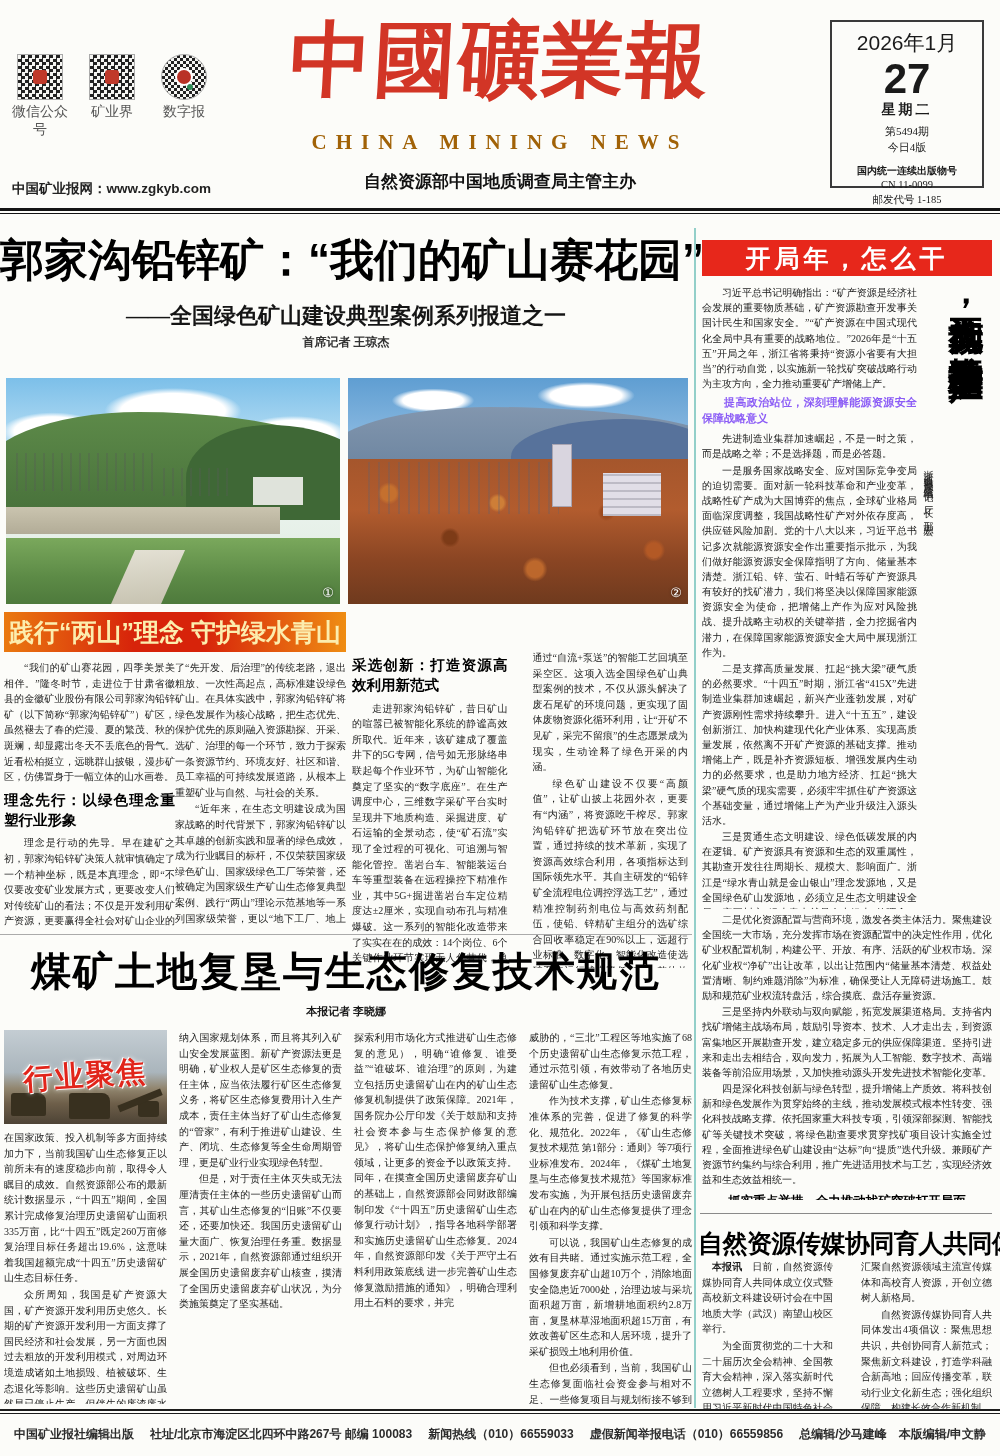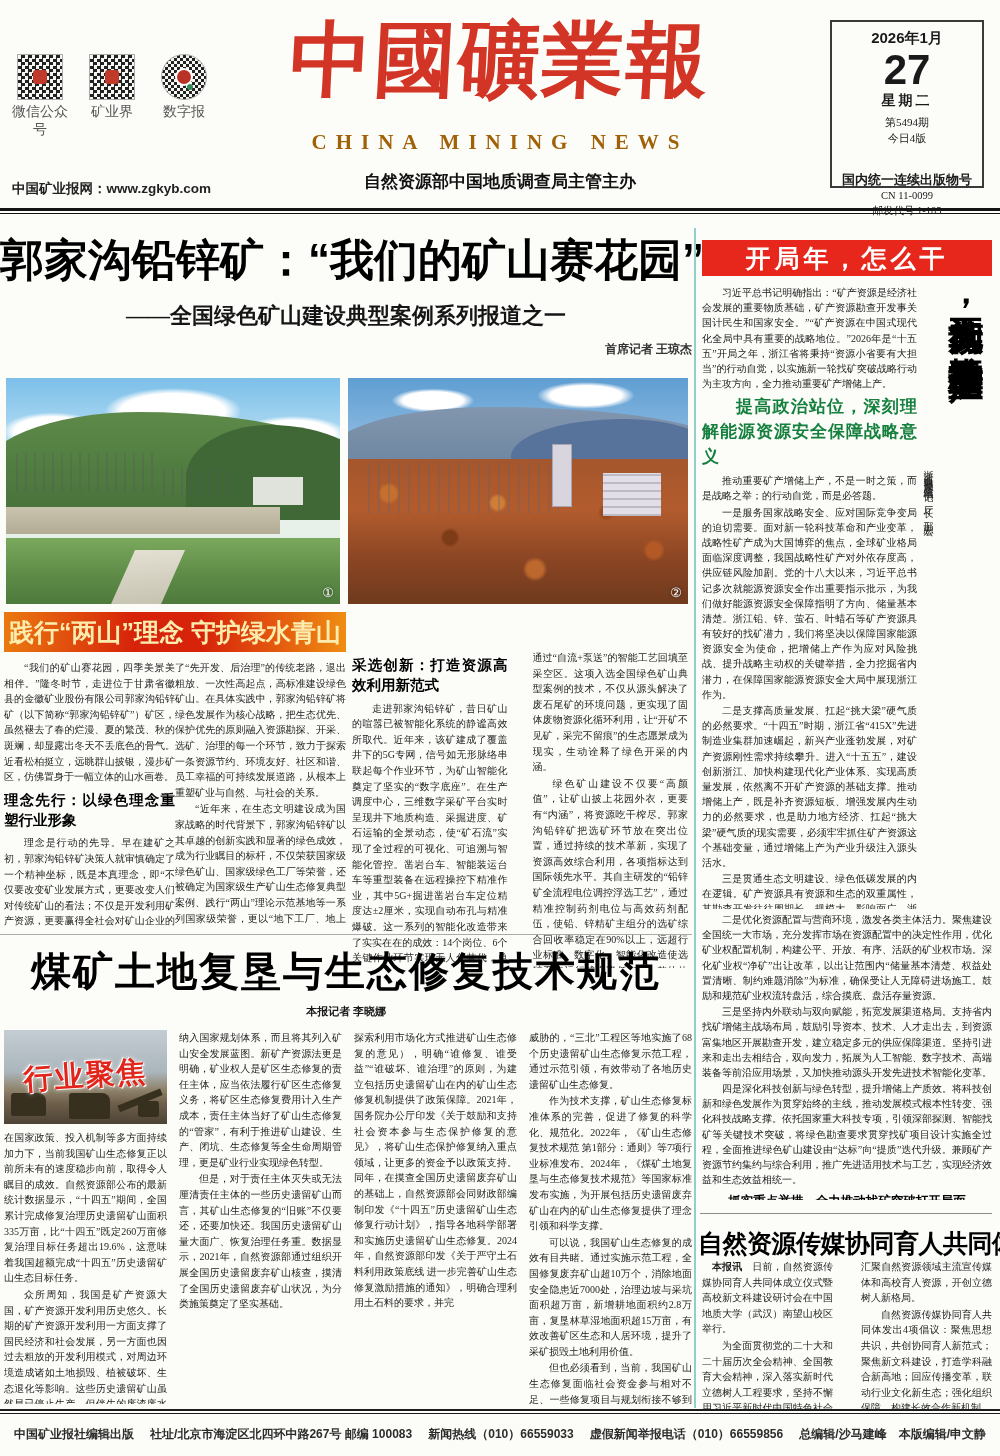--- a/index.html
+++ b/index.html
@@ -20,35 +20,35 @@
   .website{position:absolute;left:12px;top:180px;font-size:13.5px;font-weight:bold;
       font-family:"Liberation Sans",sans-serif;color:#222;}
   .paper-title{position:absolute;left:250px;top:12px;width:500px;text-align:center;font-size:82px;line-height:1.15;
       font-weight:bold;color:#d23526;font-family:"DejaVu Serif",serif;transform:skewX(-3deg);letter-spacing:2px;}
   .paper-title-en{position:absolute;left:250px;top:130px;width:500px;text-align:center;font-size:21px;
       letter-spacing:9px;color:#a16207;font-weight:bold;}
   .sponsor{position:absolute;left:250px;top:170px;width:500px;text-align:center;font-size:17px;font-weight:bold;
       font-family:"Liberation Sans",sans-serif;color:#111;}
   .date-box{position:absolute;left:830px;top:20px;width:154px;height:168px;border:2px solid #3a3a3a;
       text-align:center;font-family:"Liberation Sans",sans-serif;padding-top:7px;}
-  .db-ym{font-size:15px;font-weight:bold;}
+  .db-ym{font-size:21px;font-weight:normal;}
   .db-day{font-size:42px;font-weight:bold;line-height:1.05;}
   .db-week{font-size:14px;font-weight:bold;letter-spacing:3px;}
   .db-issue,.db-pages{font-size:11px;font-family:"Liberation Serif",serif;line-height:1.45;}
   .db-issue{margin-top:5px;}
-  .db-pub{font-size:13px;font-weight:bold;margin-top:24px;}
+  .db-pub{font-size:10px;font-weight:bold;margin-top:8px;}
   .db-cn,.db-post{font-size:10.5px;line-height:1.4;font-family:"Liberation Serif",serif;}
   .top-rule{position:absolute;left:0;top:208px;width:1000px;height:6px;
       border-top:3px solid #141414;border-bottom:1px solid #141414;}
 
   
   .lead-headline{position:absolute;left:0;top:231px;width:692px;text-align:center;font-size:44px;font-weight:900;
       font-family:"Liberation Sans",sans-serif;letter-spacing:0px;color:#000;white-space:nowrap;}
   .lead-sub{position:absolute;left:0;top:301px;width:692px;text-align:center;font-size:22px;font-weight:bold;color:#151515;}
-  .lead-byline{position:absolute;left:0;top:341px;width:692px;text-align:right;font-size:12px;font-weight:bold;color:#333;}
+  .lead-byline{position:absolute;left:0;top:334px;width:692px;text-align:center;font-size:12px;font-weight:bold;color:#333;}
   .photo{position:absolute;overflow:hidden;}
   .photo1{left:6px;top:378px;width:334px;height:226px;}
   .photo2{left:348px;top:378px;width:340px;height:226px;}
   .ph-mark{position:absolute;right:6px;bottom:3px;color:#fff;font-size:13px;text-shadow:0 0 3px rgba(0,0,0,.65);z-index:5;}
   .ph1-sky{position:absolute;inset:0;background:linear-gradient(180deg,#7cbfe9 0%,#a9d7f1 22%,#d9edf8 40%,#e9f2ec 58%,#e0ebdd 100%);}
   .ph1-clouds{position:absolute;left:0;top:0;width:100%;height:52%;
       background-image:radial-gradient(ellipse 70px 26px at 14% 45%,#fff 55%,rgba(255,255,255,0) 72%),
       radial-gradient(ellipse 95px 32px at 50% 28%,#fff 55%,rgba(255,255,255,0) 72%),
       radial-gradient(ellipse 75px 26px at 86% 48%,#fff 55%,rgba(255,255,255,0) 72%),
       radial-gradient(ellipse 60px 22px at 30% 72%,#fff 50%,rgba(255,255,255,0) 72%);}
@@ -125,22 +125,22 @@
       font-weight:900;font-size:25px;letter-spacing:4px;white-space:nowrap;}
   .r-text{position:absolute;left:702px;top:285px;width:215px;height:624px;overflow:hidden;
       font-size:10px;line-height:1.52;text-align:justify;}
   .r-vert-head{position:absolute;left:940px;top:288px;height:604px;width:52px;writing-mode:vertical-rl;
       font-family:"Liberation Sans",sans-serif;font-weight:900;font-size:35px;line-height:52px;
       letter-spacing:1px;color:#000;}
   .r-vert-byline{position:absolute;left:919px;top:462px;height:260px;writing-mode:vertical-rl;
       font-size:10px;letter-spacing:2px;color:#222;line-height:18px;}
   .r-wide{position:absolute;left:702px;top:912px;width:290px;height:288px;overflow:hidden;
       font-size:10px;line-height:1.52;text-align:justify;}
-  .r-subhead{font-family:"Liberation Sans",sans-serif;font-weight:bold;font-size:17px;line-height:1.45;
-      margin:4px 0;text-indent:2em;color:#15803d;}
+  .r-subhead{font-family:"Liberation Sans",sans-serif;font-weight:bold;font-size:11px;line-height:1.45;
+      margin:4px 0;text-indent:2em;color:#8b5cf6;}
   .r-subhead-center{font-family:"Liberation Sans",sans-serif;font-weight:bold;font-size:12.5px;text-align:center;
       margin:5px 0;text-indent:0;color:#000;}
   .r-rule{position:absolute;left:700px;top:1213px;width:292px;height:1px;background:#8a8a8a;}
 
   
   .br-headline{position:absolute;left:698px;top:1227px;width:296px;text-align:center;
       font-family:"Liberation Sans",sans-serif;font-weight:900;font-size:25px;letter-spacing:-0.5px;
       color:#000;white-space:nowrap;}
   .br-cols{position:absolute;left:702px;top:1259px;width:290px;height:150px;gap:28px;}
 
@@ -272,21 +272,21 @@
       <p class="p" data-name="paragraph">可以说，我国矿山生态修复的成效有目共睹。通过实施示范工程，全国修复废弃矿山超10万个，消除地面安全隐患近7000处，治理边坡与采坑面积超万亩，新增耕地面积约2.8万亩，复垦林草湿地面积超15万亩，有效改善矿区生态和人居环境，提升了采矿损毁土地利用价值。</p>
       <p class="p" data-name="paragraph">但也必须看到，当前，我国矿山生态修复面临社会资金参与相对不足、一些修复项目与规划衔接不够到位等问题。对此，自然资源部表示，将科学编制“十五五”历史遗留矿山生态修复行动计划，指导各地坚持因地制宜、分类施策，持续推动有条件地区历史遗留矿山“清零”，推动更多金融和社会资本参与，加强科技创新与适用技术推广，提升科学治理水平。相信，随着各项部署的到位、持续不断的推进，矿山生态修复将在美丽中国建设中留下浓墨重彩的一笔。</p>
     </div>
   </div>
 
   <div class="v-divider" data-name="vertical-divider"></div>
   <div class="r-banner" data-name="opening-year-banner">开局年，怎么干</div>
   <div class="r-text" data-name="right-article-text">
     <p class="p" data-name="paragraph">习近平总书记明确指出：“矿产资源是经济社会发展的重要物质基础，矿产资源勘查开发事关国计民生和国家安全。”“矿产资源在中国式现代化全局中具有重要的战略地位。”2026年是“十五五”开局之年，浙江省将秉持“资源小省要有大担当”的行动自觉，以实施新一轮找矿突破战略行动为主攻方向，全力推动重要矿产增储上产。</p>
     <p class="r-subhead" data-name="right-subhead-1">提高政治站位，深刻理解能源资源安全保障战略意义</p>
-    <p class="p" data-name="paragraph">推动重要矿产增储上产，不是一时之策，而是战略之举；的行动自觉，而是必答题。</p>
+    <p class="p" data-name="paragraph">先进制造业集群加速崛起，不是一时之策，而是战略之举；不是选择题，而是必答题。</p>
     <p class="p" data-name="paragraph">一是服务国家战略安全、应对国际竞争变局的迫切需要。面对新一轮科技革命和产业变革，战略性矿产成为大国博弈的焦点，全球矿业格局面临深度调整，我国战略性矿产对外依存度高，供应链风险加剧。党的十八大以来，习近平总书记多次就能源资源安全作出重要指示批示，为我们做好能源资源安全保障指明了方向、储量基本清楚。浙江铅、锌、萤石、叶蜡石等矿产资源具有较好的找矿潜力，我们将坚决以保障国家能源资源安全为使命，把增储上产作为应对风险挑战、提升战略主动权的关键举措，全力挖掘省内潜力，在保障国家能源资源安全大局中展现浙江作为。</p>
     <p class="p" data-name="paragraph">二是支撑高质量发展、扛起“挑大梁”硬气质的必然要求。“十四五”时期，浙江省“415X”先进制造业集群加速崛起，新兴产业蓬勃发展，对矿产资源刚性需求持续攀升。进入“十五五”，建设创新浙江、加快构建现代化产业体系、实现高质量发展，依然离不开矿产资源的基础支撑。推动增储上产，既是补齐资源短板、增强发展内生动力的必然要求，也是助力地方经济、扛起“挑大梁”硬气质的现实需要，必须牢牢抓住矿产资源这个基础变量，通过增储上产为产业升级注入源头活水。</p>
     <p class="p" data-name="paragraph">三是贯通生态文明建设、绿色低碳发展的内在逻辑。矿产资源具有资源和生态的双重属性，其勘查开发往往周期长、规模大、影响面广。浙江是“绿水青山就是金山银山”理念发源地，又是全国绿色矿山发源地，必须立足生态文明建设全局，牢固树立“绿水青山就是金山银山”的理念，落实矿业绿色发展，站在人与自然和谐共生的高度谋划和推进增储上产，全面推进绿色勘查和绿色矿山建设，实现资源开发与生态保护协同共进。</p>
 
   </div>
   <div class="r-vert-head" data-name="vertical-headline">实施五大行动，推动重要矿产增储上产</div>
   <div class="r-vert-byline" data-name="vertical-byline">浙江省自然资源厅党组书记、厅长　邢志宏</div>
   <div class="r-wide" data-name="right-article-wide-text">
     <p class="p" data-name="paragraph">二是优化资源配置与营商环境，激发各类主体活力。聚焦建设全国统一大市场，充分发挥市场在资源配置中的决定性作用，优化矿业权配置机制，构建公平、开放、有序、活跃的矿业权市场。深化矿业权“净矿”出让改革，以出让范围内“储量基本清楚、权益处置清晰、制约难题消除”为标准，确保受让人无障碍进场施工。鼓励和规范矿业权流转盘活，综合摸底、盘活存量资源。</p>
     <p class="p" data-name="paragraph">三是坚持内外联动与双向赋能，拓宽发展渠道格局。支持省内找矿增储主战场布局，鼓励引导资本、技术、人才走出去，到资源富集地区开展勘查开发，建立稳定多元的供应保障渠道。坚持引进来和走出去相结合，双向发力，拓展为人工智能、数字技术、高端装备等前沿应用场景，又加快推动源头开发先进技术智能化变革。</p>

